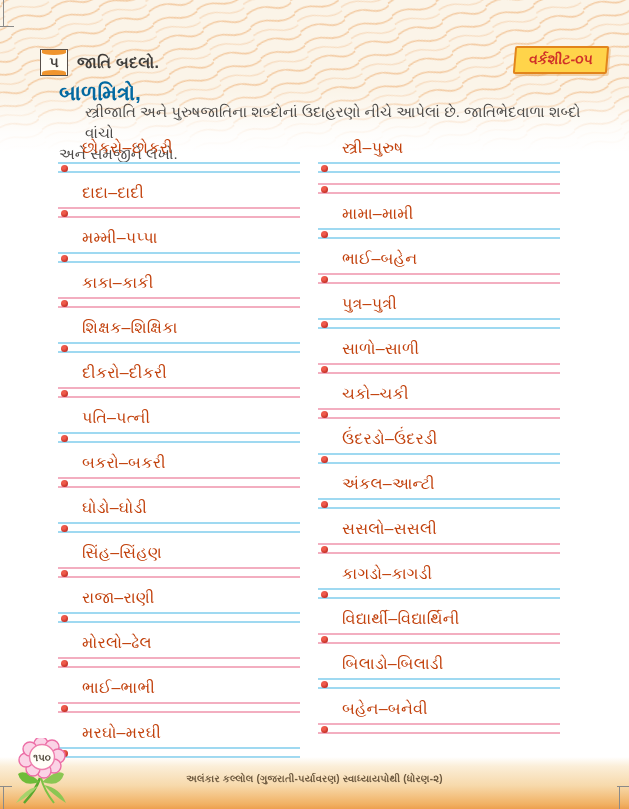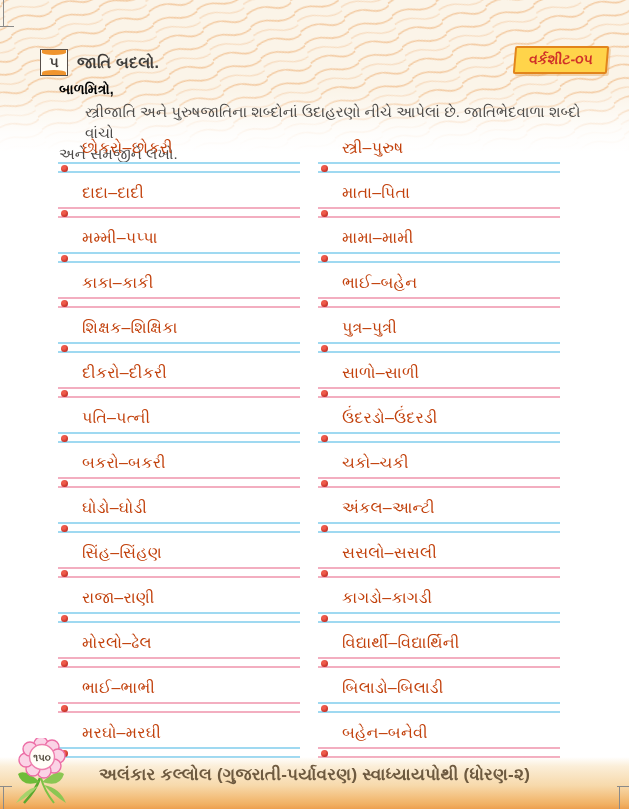--- a/index.html
+++ b/index.html
@@ -38,21 +38,21 @@
   .lesson-box .arc-bottom { position:absolute; bottom:0; left:1px; right:1px; height:5px;
     background:#f0952f; border-radius:100% 100% 0 0; }
   .lesson-title { font-size:16px; font-weight:bold; color:#3f3d3b; letter-spacing:.2px; }
   .worksheet-badge {
     position:absolute; top:46px; right:21px;
     background:#ffd44a; border:2px solid #e2851c; color:#d03028;
     font-size:14px; font-weight:bold; padding:3px 13px 4px;
     transform: skewX(-5deg); border-radius:2px;
     box-shadow: 2px 2px 0 rgba(224,150,60,.35);
   }
-  .salutation { position:absolute; top:81px; left:59px; font-size:14px; color:#000000; font-weight:bold; }
+  .salutation { position:absolute; top:81px; left:59px; font-size:21px; color:#0369a1; font-weight:bold; }
   .instructions { position:absolute; top:101px; left:59px; width:528px; font-size:15px; color:#4c4a48; line-height:21px; }
   .instructions .line1 { margin-left:26px; }
   
   .content {
     position:absolute; top:138px; left:58px; width:502px; z-index:2;
     display:grid; grid-template-columns: 242px 242px; column-gap:18px;
   }
   .item { margin-bottom:10px; }
   .pair { font-size:16px; color:#c2410c; line-height:20px; padding-left:24px; margin-bottom:4px; letter-spacing:.2px; }
   .answer { position:relative; height:7px; border-top:2px solid; border-bottom:2px solid; }
@@ -62,21 +62,21 @@
     position:absolute; left:3px; top:1px; width:7px; height:7px; border-radius:50%;
     background: radial-gradient(circle at 38% 32%, #ee5a4c 0 28%, #c22a21 75%, #8e1b14 100%);
   }
   
   .footer-band {
     position:absolute; left:0; right:0; bottom:0; height:52px; z-index:3;
     background: linear-gradient(180deg, rgba(253,243,227,0) 0%, #fbeed8 18%, #f7d9ab 55%, #f1b265 90%, #eda04f 100%);
   }
   .footer-text {
     position:absolute; left:0; right:0; bottom:24px; z-index:4;
-    text-align:center; font-size:17px; font-weight:bold; color:#6e5a40; letter-spacing:.2px;
+    text-align:center; font-size:10px; font-weight:bold; color:#6e5a40; letter-spacing:.2px;
   }
   .flower-wrap { position:absolute; left:10px; bottom:1px; z-index:5; }
 </style>
 </head>
 <body>
 
 <div class="page">
 
   <div class="texture-band">
     <svg width="629" height="152" xmlns="http://www.w3.org/2000/svg">
@@ -205,21 +205,20 @@
         </div>
       </div>
     <div id="col-right">
         <div class="item">
           <div class="pair">સ્ત્રી–પુરુષ</div>
           <div class="answer blue">
             <span class="bullet"></span>
           </div>
         </div>
         <div class="item">
-          <div class="pair">માતા–પિતા</div>
           <div class="answer pink">
             <span class="bullet"></span>
           </div>
         </div>
         <div class="item">
           <div class="pair">મામા–મામી</div>
           <div class="answer blue">
             <span class="bullet"></span>
           </div>
         </div>
@@ -235,28 +234,28 @@
             <span class="bullet"></span>
           </div>
         </div>
         <div class="item">
           <div class="pair">સાળો–સાળી</div>
           <div class="answer pink">
             <span class="bullet"></span>
           </div>
         </div>
         <div class="item">
+          <div class="pair">ચકો–ચકી</div>
+          <div class="answer pink">
+            <span class="bullet"></span>
+          </div>
+        </div>
+        <div class="item">
           <div class="pair">ઉંદરડો–ઉંદરડી</div>
           <div class="answer blue">
-            <span class="bullet"></span>
-          </div>
-        </div>
-        <div class="item">
-          <div class="pair">ચકો–ચકી</div>
-          <div class="answer pink">
             <span class="bullet"></span>
           </div>
         </div>
         <div class="item">
           <div class="pair">અંકલ–આન્ટી</div>
           <div class="answer blue">
             <span class="bullet"></span>
           </div>
         </div>
         <div class="item">

